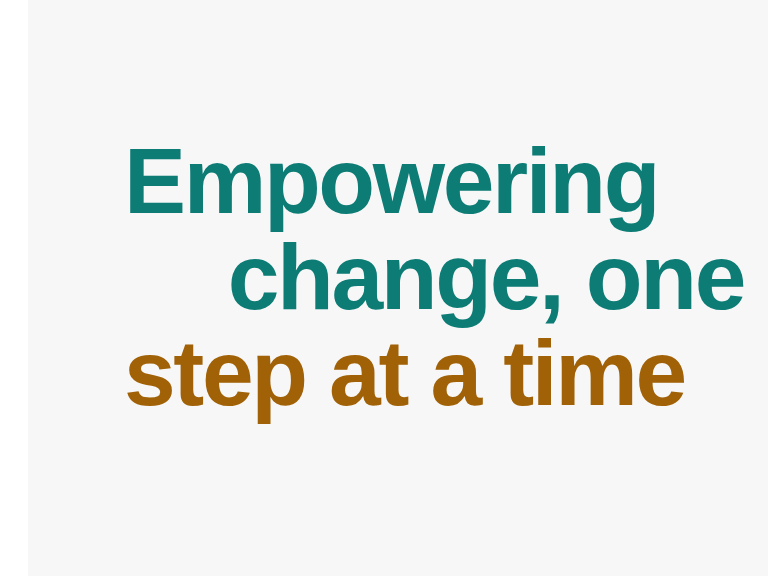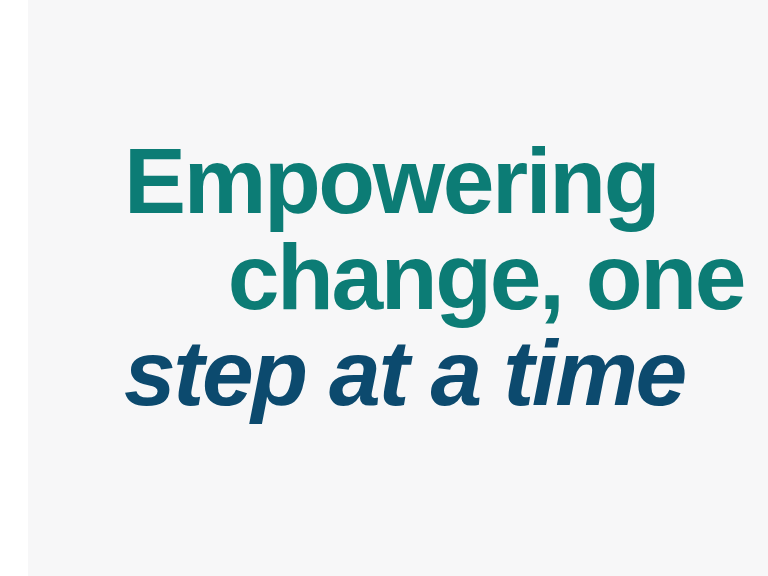--- a/index.html
+++ b/index.html
@@ -48,16 +48,16 @@
   }
 </style>
 </head>
 <body>
 
 <div id="poster" style="background: rgb(247, 247, 248);">
 
   <div id="headline-block">
     <span class="headline-line" style="color: rgb(12, 124, 117);">Empowering</span>
     <span class="headline-line" style="color: rgb(12, 124, 117); text-align: right;">change, one</span>
-    <span class="headline-line" style="color: #0c4a6e; font-style: italic;">step at a time</span>
+    <span class="headline-line" style="color: #a16207;">step at a time</span>
   </div>
 
 </div>
 
 </body></html>

